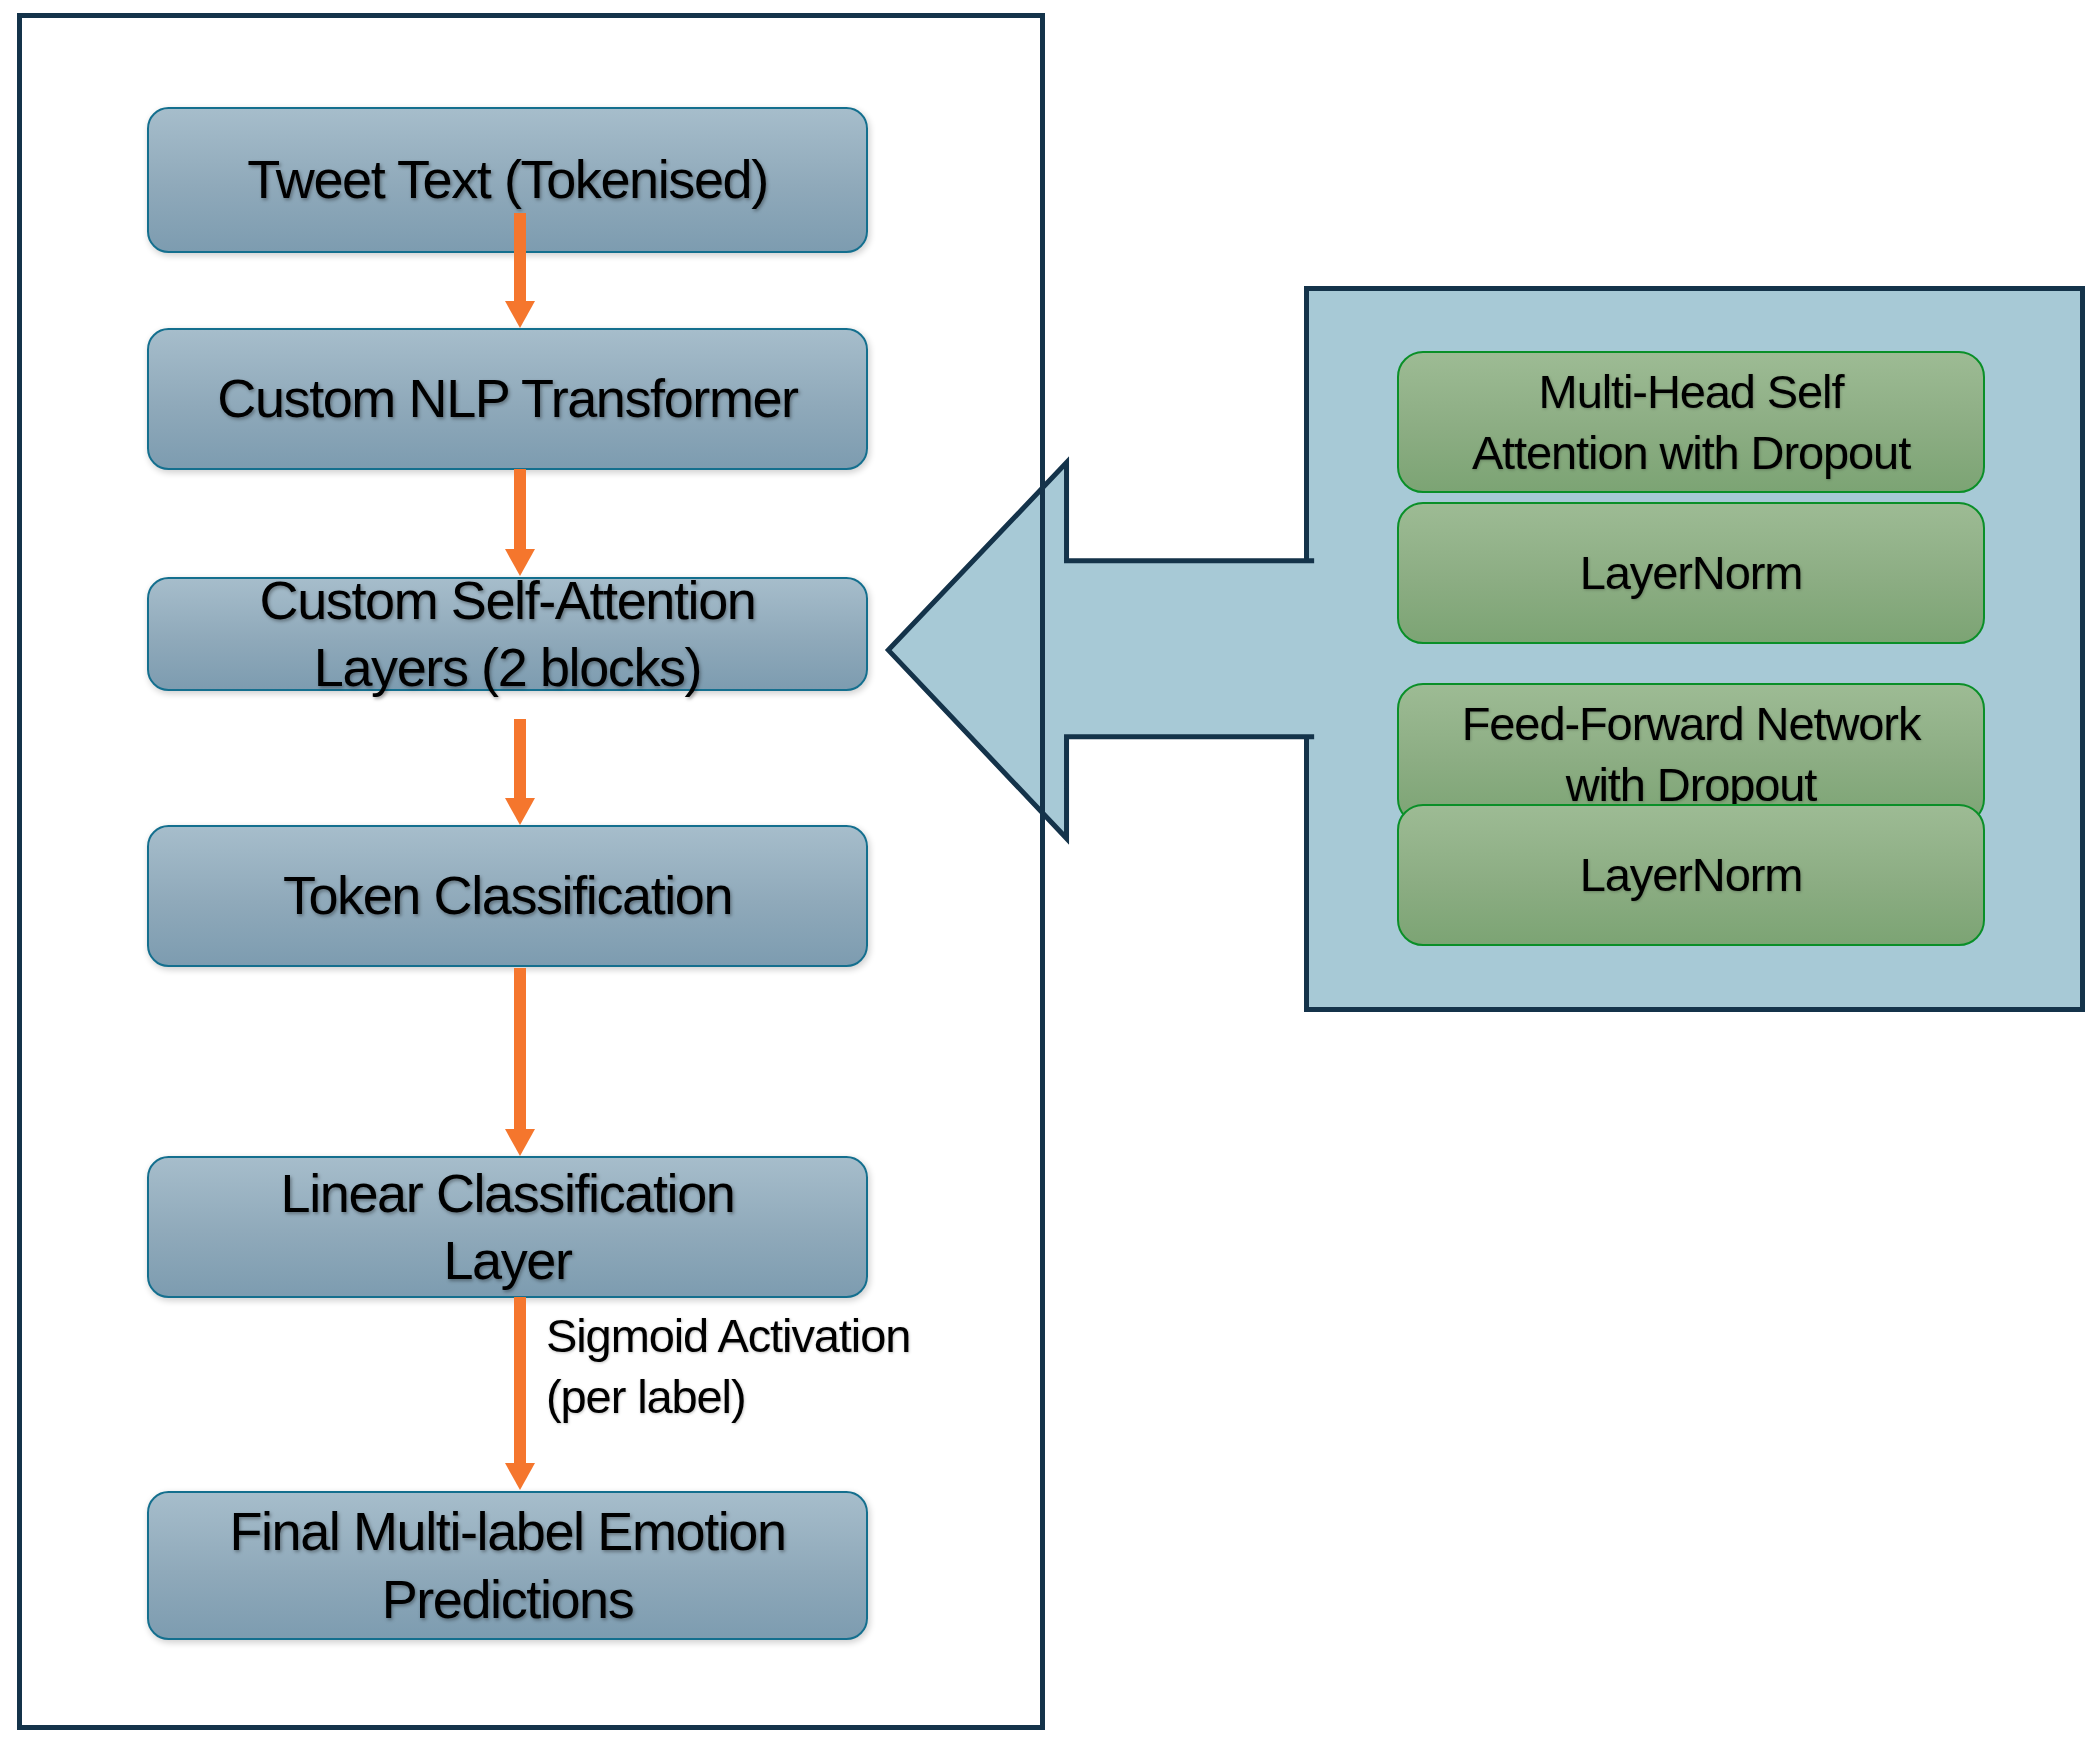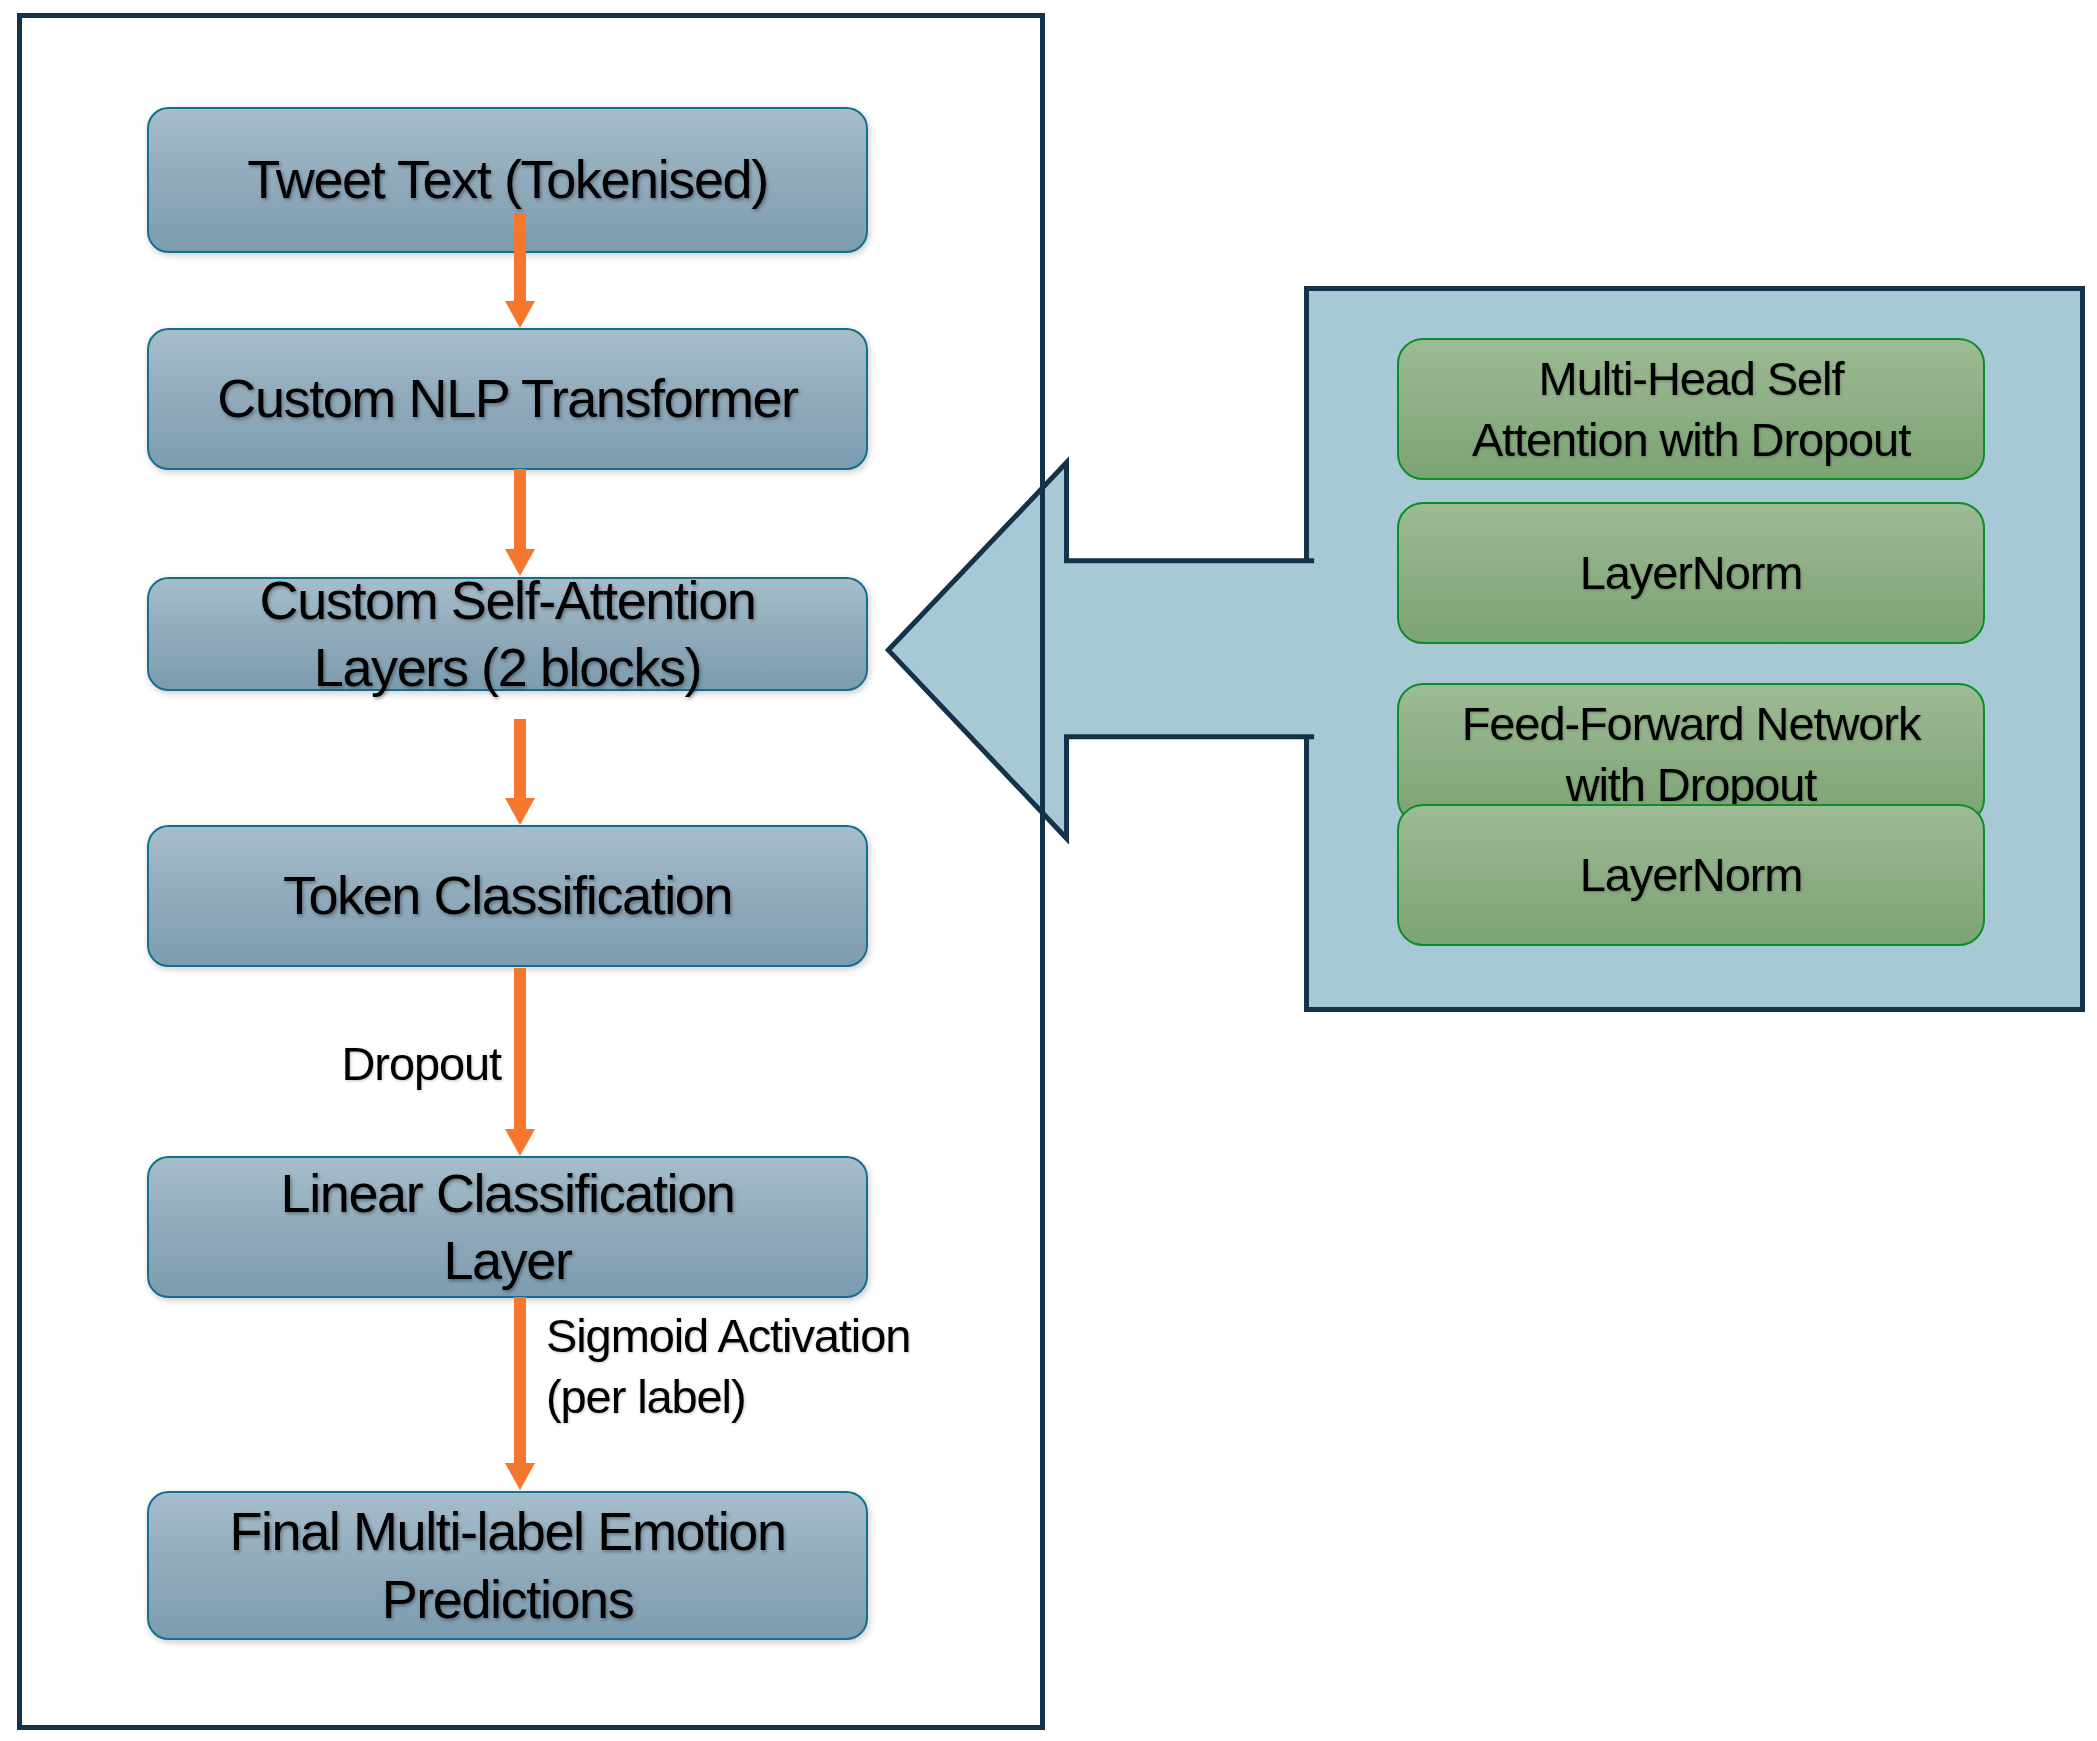--- a/index.html
+++ b/index.html
@@ -160,25 +160,24 @@
   </div>
   <div class="oarrow" style="top:968px;height:188px;">
     <div class="shaft"></div>
     <div class="head"></div>
   </div>
   <div class="oarrow" style="top:1297px;height:193px;">
     <div class="shaft"></div>
     <div class="head"></div>
   </div>
 
-  <div class="edge-label dropout">Dropout</div>
   <div class="edge-label sigmoid">Sigmoid Activation
 (per label)</div>
 
-  <div class="gblock" style="top:338px;">Multi-Head Self
+  <div class="gblock" style="top:351px;">Multi-Head Self
 Attention with Dropout</div>
   <div class="gblock" style="top:502px;">LayerNorm</div>
   <div class="gblock" style="top:683px;">Feed-Forward Network
 with Dropout</div>
   <div class="gblock" style="top:804px;">LayerNorm</div>
 
 </div>
 
 
 </body></html>

